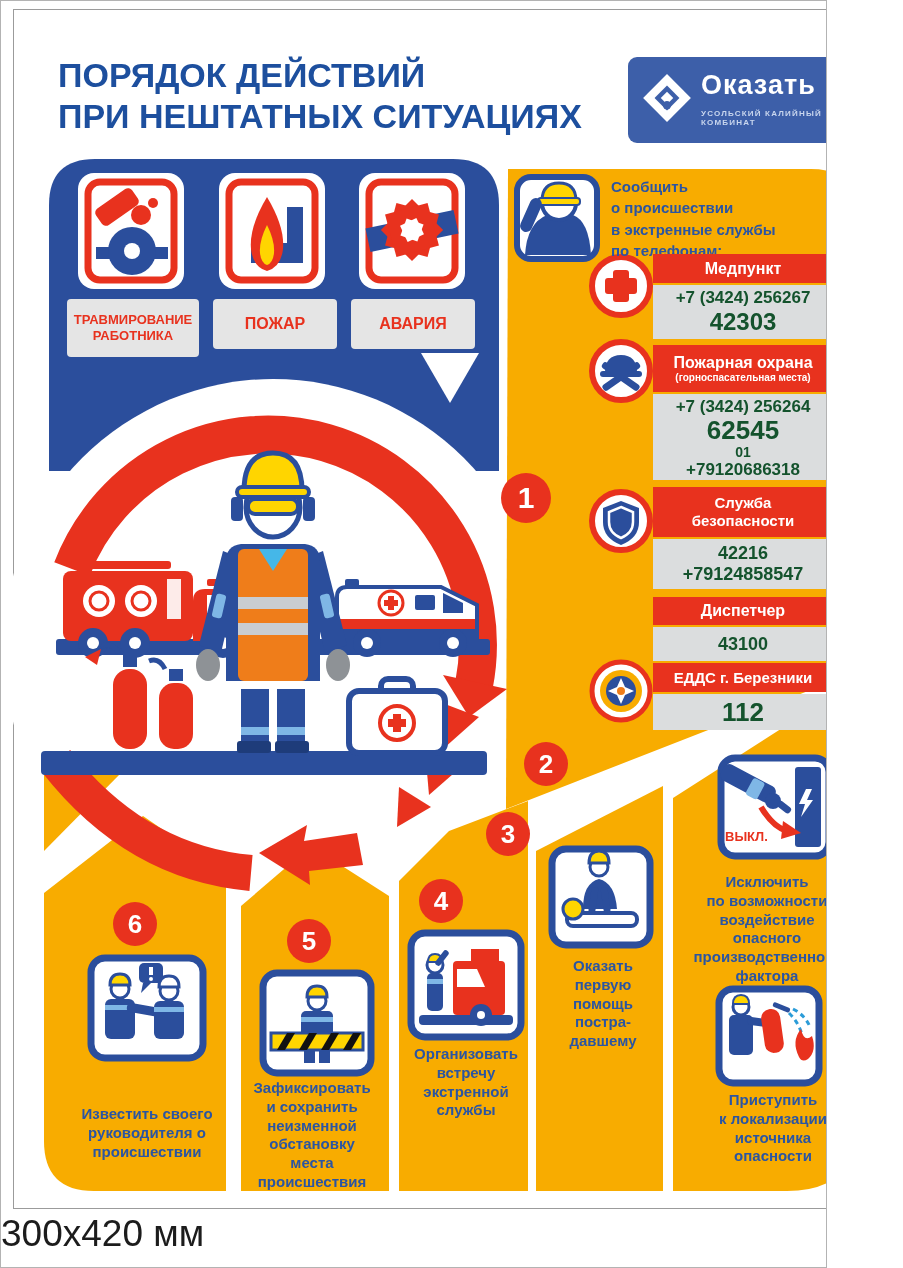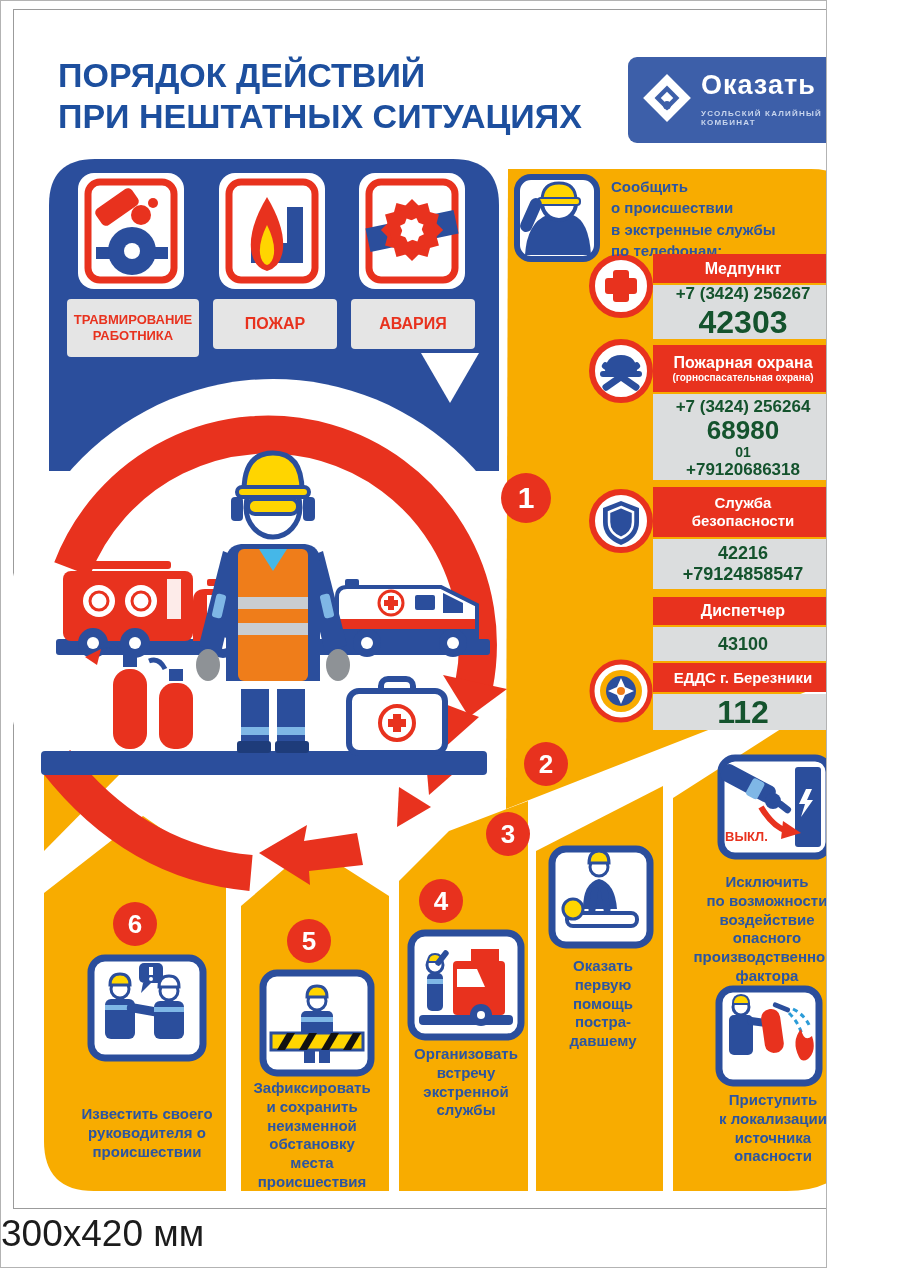--- a/index.html
+++ b/index.html
@@ -312,46 +312,46 @@
 
   <div class="abs txt report pre">Сообщить
 о происшествии
 в экстренные службы
 по телефонам:</div>
 
   <div>
     <div class="abs svc-h" style="left:652px;top:253px;width:180px;height:29px;font-size:16px;">Медпункт</div>
     <div class="abs svc-n" style="left:652px;top:284px;width:180px;height:54px;">
       <div style="font-size:17px;">+7 (3424) 256267</div>
-      <div style="font-size:32px;">42303</div>
+      <div style="font-size:24px;">42303</div>
     </div>
 
     <div class="abs svc-h" style="left:652px;top:344px;width:180px;height:47px;">
       <div style="font-size:16px;">Пожарная охрана</div>
-      <div style="font-size:10px;">(горноспасательная охрана)</div>
+      <div style="font-size:10px;">(горноспасательная места)</div>
     </div>
     <div class="abs svc-n" style="left:652px;top:393px;width:180px;height:86px;justify-content:flex-end;">
       <div style="font-size:17px;">+7 (3424) 256264</div>
-      <div style="font-size:26px;line-height:1.05;">68980</div>
+      <div style="font-size:26px;line-height:1.05;">62545</div>
       <div style="font-size:14px;">01</div>
       <div style="font-size:17px;">+79120686318</div>
     </div>
 
     <div class="abs svc-h pre" style="left:652px;top:486px;width:180px;height:50px;font-size:15px;line-height:1.2;">Служба
 безопасности</div>
     <div class="abs svc-n" style="left:652px;top:538px;width:180px;height:50px;">
       <div style="font-size:18px;">42216</div>
       <div style="font-size:18px;">+79124858547</div>
     </div>
 
     <div class="abs svc-h" style="left:652px;top:596px;width:180px;height:28px;font-size:16px;">Диспетчер</div>
     <div class="abs svc-n" style="left:652px;top:626px;width:180px;height:34px;font-size:18px;">43100</div>
 
     <div class="abs svc-h" style="left:652px;top:662px;width:180px;height:29px;font-size:15px;">ЕДДС г. Березники</div>
-    <div class="abs svc-n" style="left:652px;top:693px;width:180px;height:36px;font-size:32px;">112</div>
+    <div class="abs svc-n" style="left:652px;top:693px;width:180px;height:36px;font-size:26px;">112</div>
   </div>
 
   <div class="abs num" style="left:500px;top:472px;width:50px;height:50px;font-size:30px;">1</div>
   <div class="abs num" style="left:523px;top:741px;width:44px;height:44px;font-size:26px;">2</div>
   <div class="abs num" style="left:485px;top:811px;width:44px;height:44px;font-size:26px;">3</div>
   <div class="abs num" style="left:418px;top:878px;width:44px;height:44px;font-size:26px;">4</div>
   <div class="abs num" style="left:286px;top:918px;width:44px;height:44px;font-size:26px;">5</div>
   <div class="abs num" style="left:112px;top:901px;width:44px;height:44px;font-size:26px;">6</div>
 
   <div class="abs vykl">ВЫКЛ.</div>

